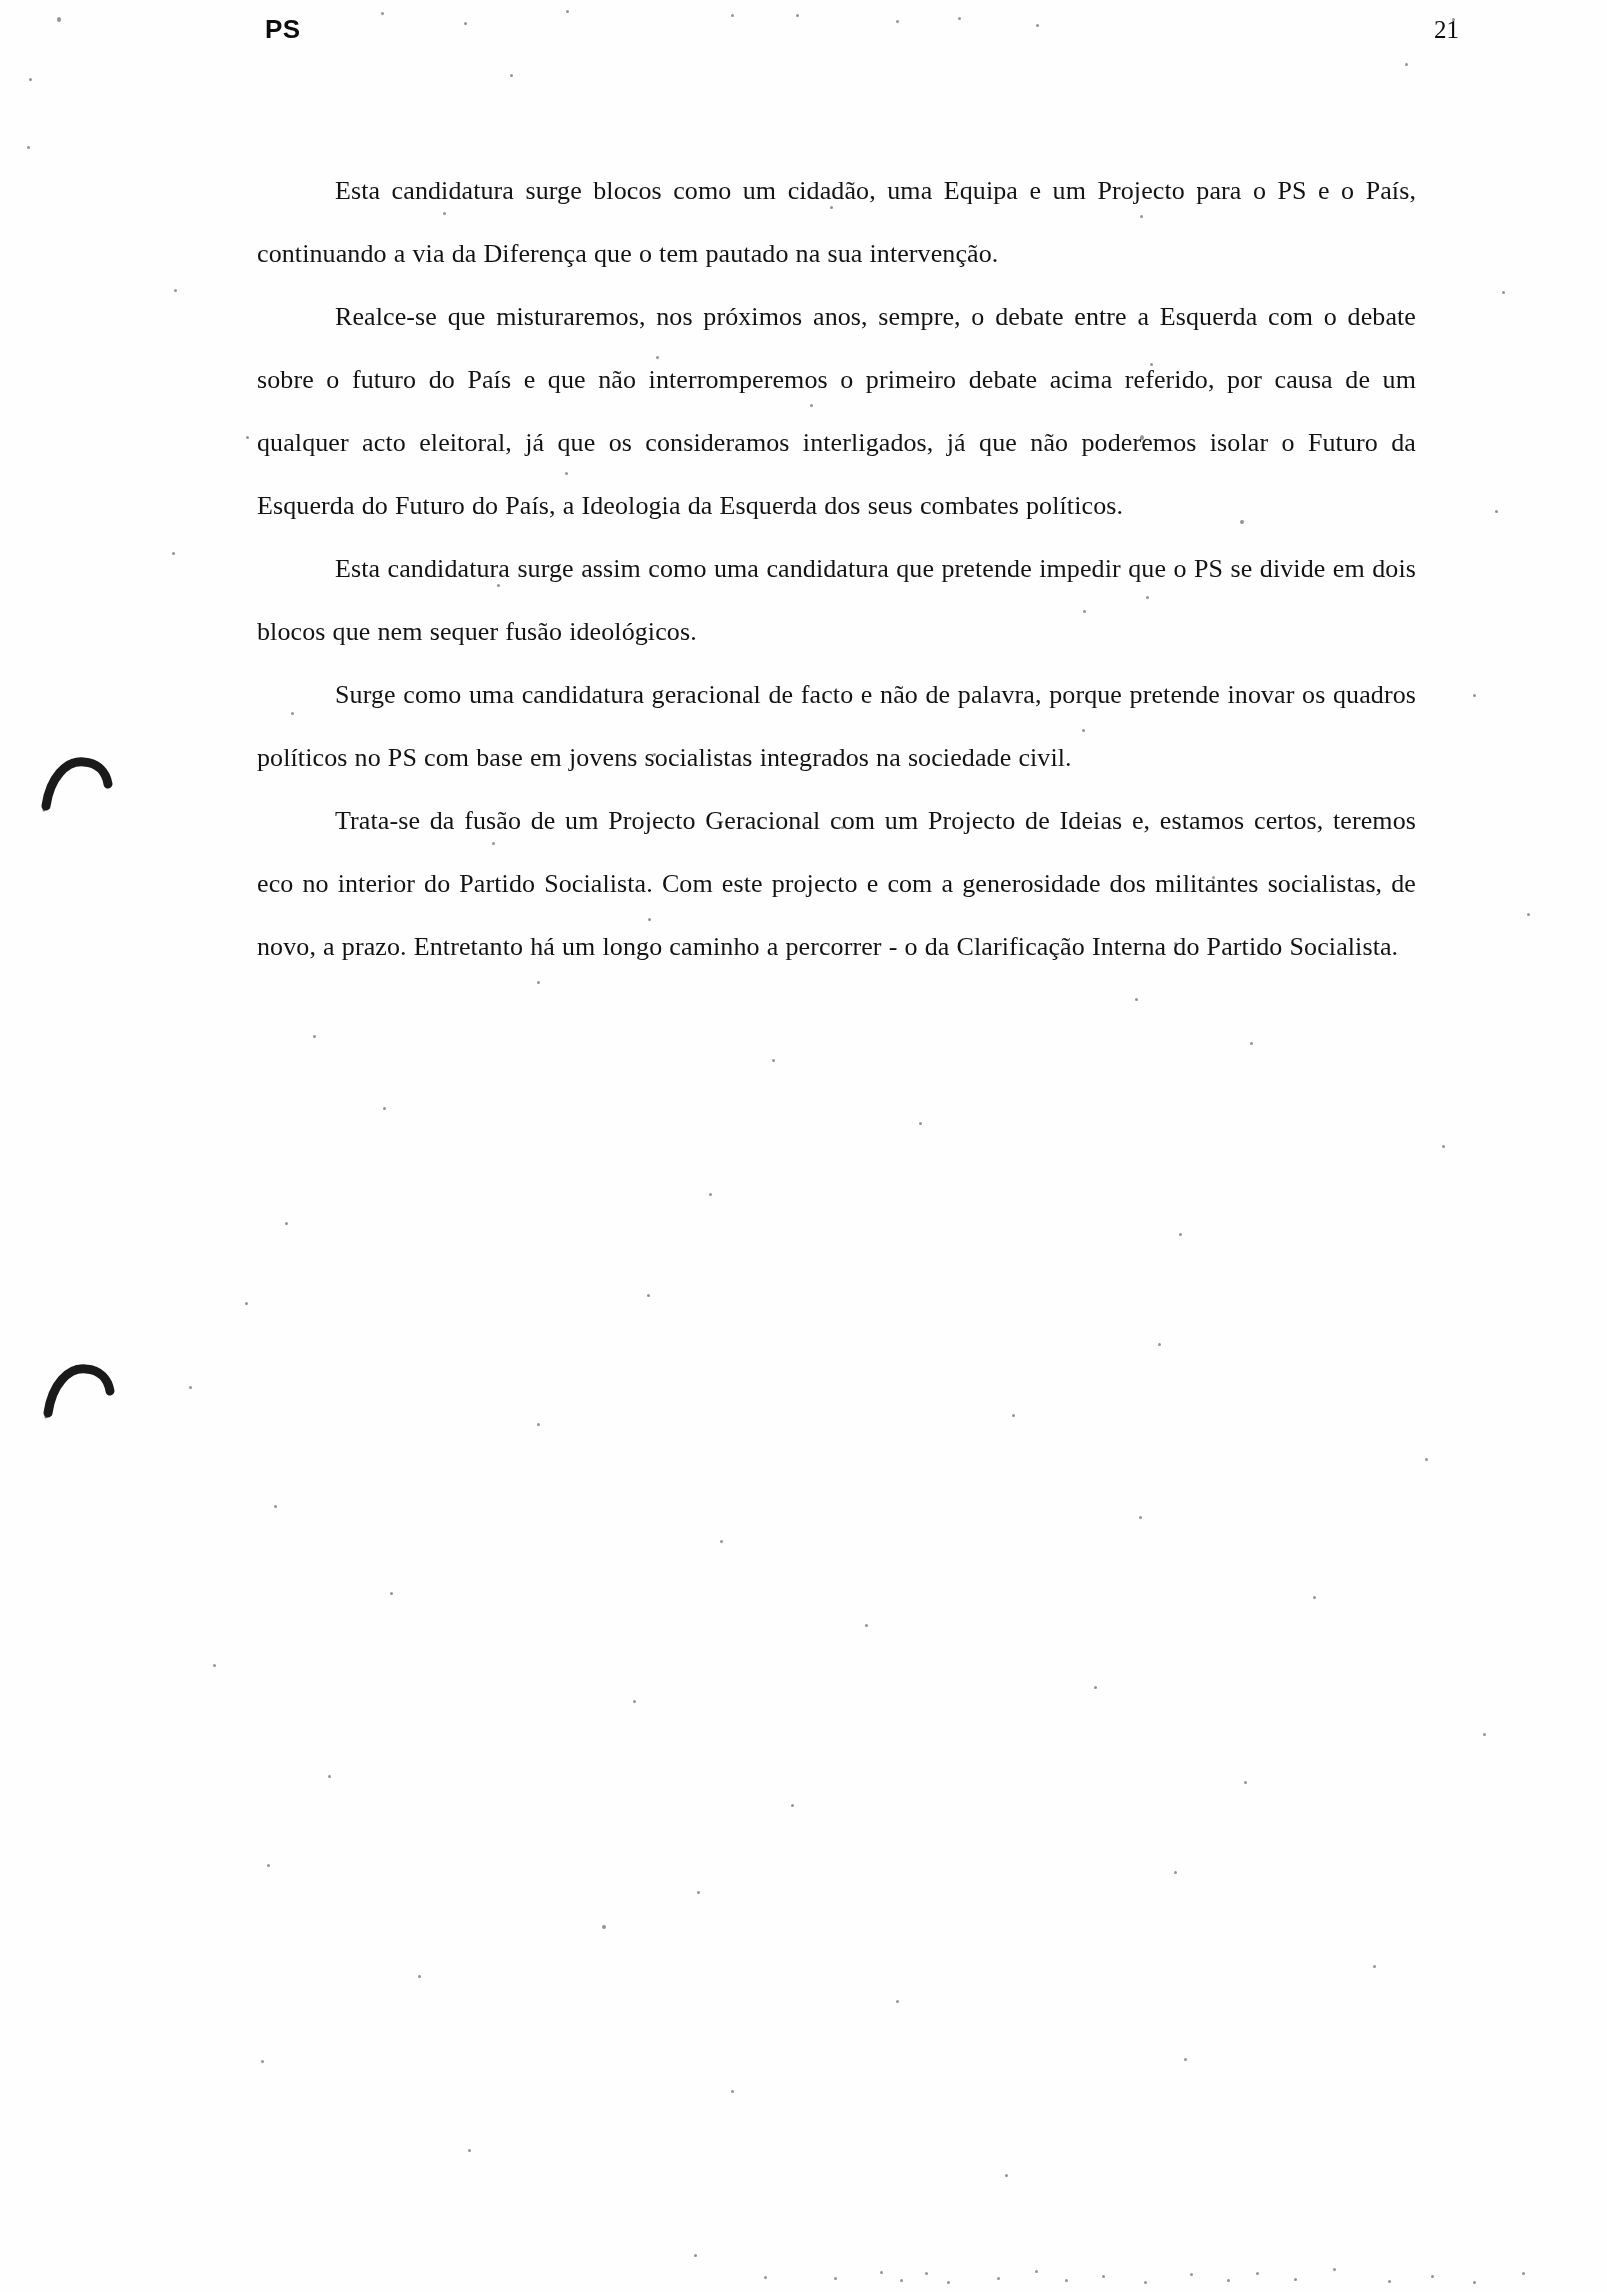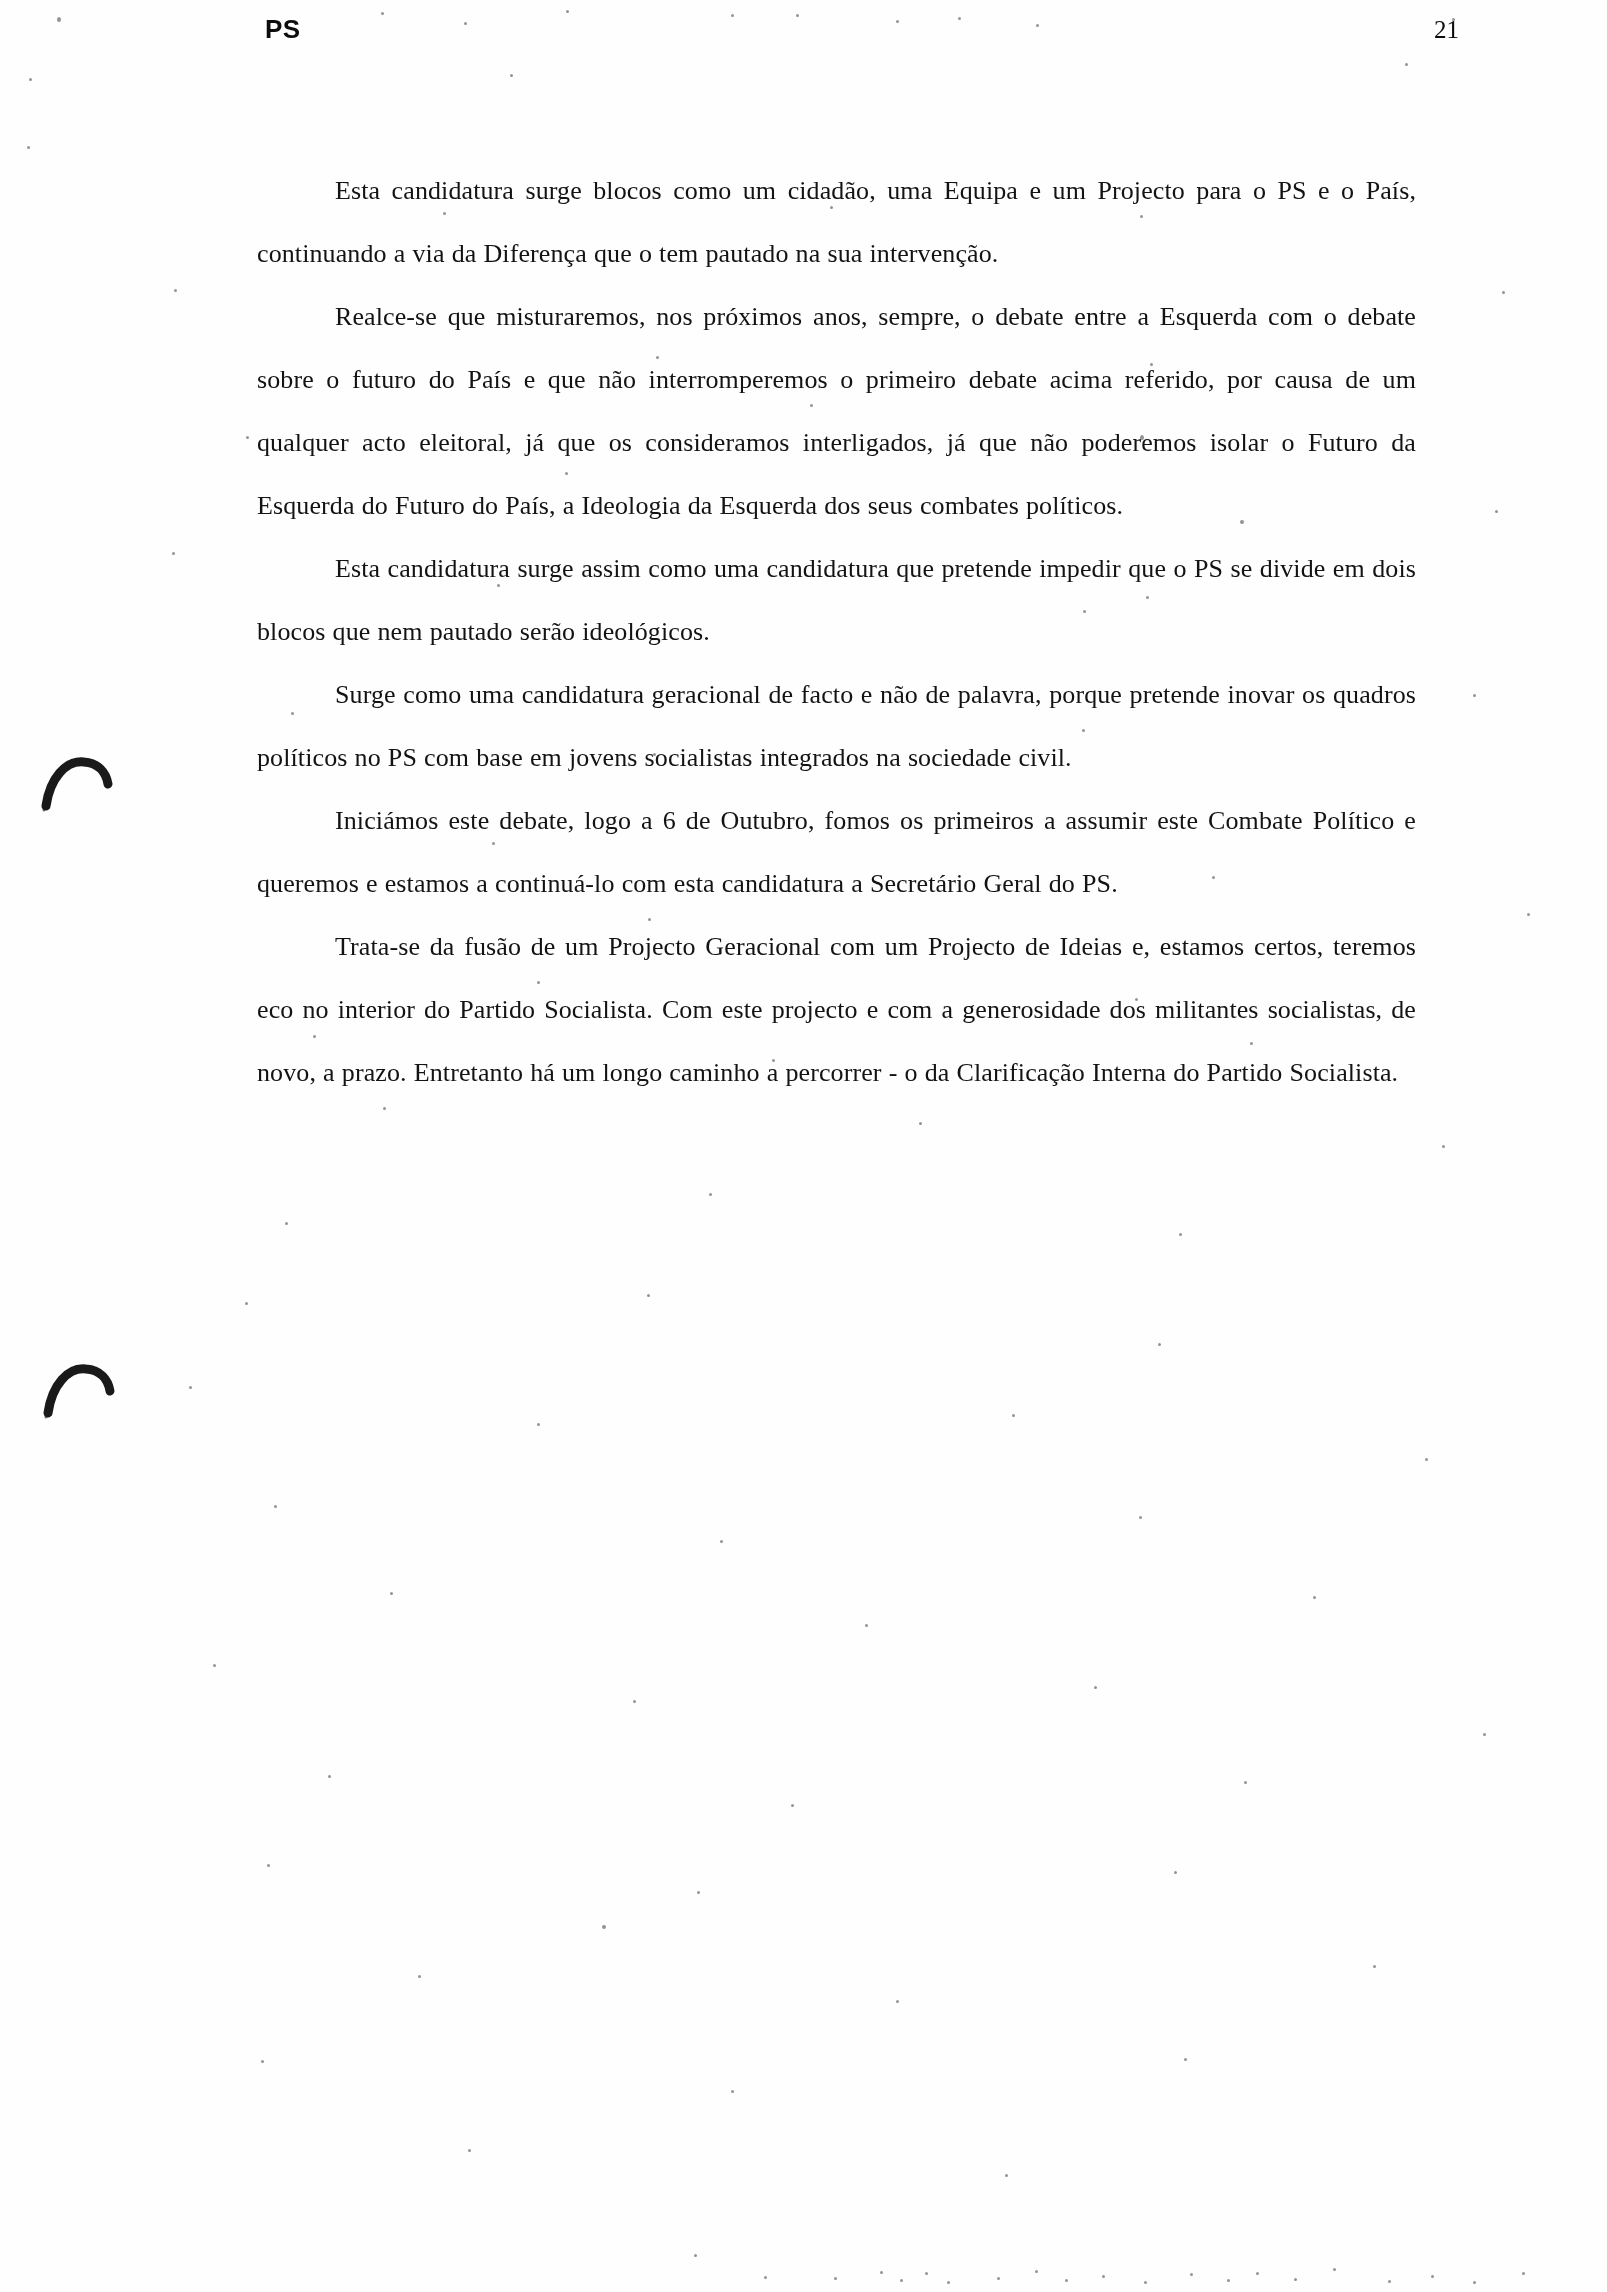--- a/index.html
+++ b/index.html
@@ -102,23 +102,22 @@
 <div class="page">
 
   <div class="running-head">
     <div class="rh-left">PS</div>
     <div class="rh-right">21</div>
   </div>
 
   <div class="body-block">
     <p class="para">Esta candidatura surge blocos como um cidadão, uma Equipa e um Projecto para o PS e o País, continuando a via da Diferença que o tem pautado na sua intervenção.</p>
     <p class="para">Realce-se que misturaremos, nos próximos anos, sempre, o debate entre a Esquerda com o debate sobre o futuro do País e que não interromperemos o primeiro debate acima referido, por causa de um qualquer acto eleitoral, já que os consideramos interligados, já que não poderemos isolar o Futuro da Esquerda do Futuro do País, a Ideologia da Esquerda dos seus combates políticos.</p>
-    <p class="para">Esta candidatura surge assim como uma candidatura que pretende impedir que o PS se divide em dois blocos que nem pautado serão ideológicos.</p>
+    <p class="para">Esta candidatura surge assim como uma candidatura que pretende impedir que o PS se divide em dois blocos que nem sequer fusão ideológicos.</p>
     <p class="para">Surge como uma candidatura geracional de facto e não de palavra, porque pretende inovar os quadros políticos no PS com base em jovens socialistas integrados na sociedade civil.</p>
-    <p class="para">Iniciámos este debate, logo a 6 de Outubro, fomos os primeiros a assumir este Combate Político e queremos e estamos a continuá-lo com esta candidatura a Secretário Geral do PS.</p>
     <p class="para">Trata-se da fusão de um Projecto Geracional com um Projecto de Ideias e, estamos certos, teremos eco no interior do Partido Socialista. Com este projecto e com a generosidade dos militantes socialistas, de novo, a prazo. Entretanto há um longo caminho a percorrer - o da Clarificação Interna do Partido Socialista.</p>
   </div>
 
   <div class="margin-mark m1">
     <svg width="96" height="70" viewBox="0 0 96 70">
       <path d="M6 62 C 10 34, 26 16, 44 18 C 58 19, 66 28, 68 40" fill="none" stroke="#1a1a1a" stroke-width="9" stroke-linecap="round"></path>
       <path d="M4 66 C 6 58, 8 52, 11 47" fill="none" stroke="#1a1a1a" stroke-width="3" stroke-linecap="round" opacity="0.6"></path>
     </svg>
   </div>
 

